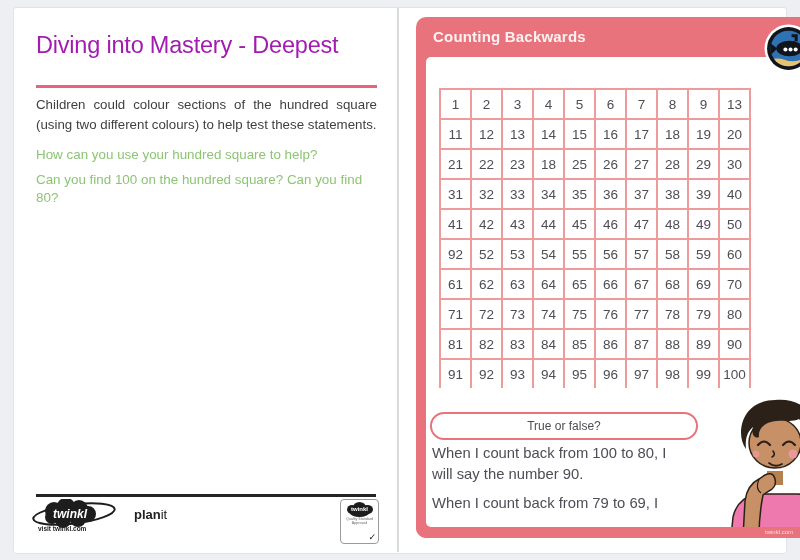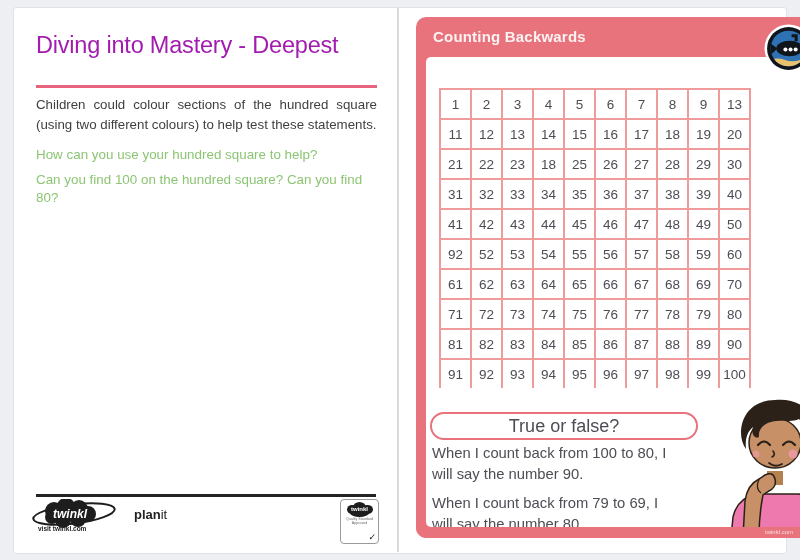--- a/index.html
+++ b/index.html
@@ -45,21 +45,21 @@
   .sub-badge{position:absolute;right:13px;top:7px;width:49px;height:49px;z-index:4;}
   .card{position:absolute;left:10px;top:40px;right:10px;bottom:11px;background:#ffffff;
         border-radius:5px;}
   .hundred-square{position:absolute;left:13px;top:31px;width:312px;height:300px;
         display:grid;grid-template-columns:repeat(10,1fr);grid-auto-rows:28px;gap:2px;
         background:#f09b9b;padding:2px;box-sizing:border-box;}
   .hundred-square .cell{background:#ffffff;display:flex;align-items:center;justify-content:center;
         font-size:13.5px;color:#4d4d55;}
   .tf-box{position:absolute;left:4px;top:355px;width:264px;height:24px;border:2px solid #e8737c;
         border-radius:14px;display:flex;align-items:center;justify-content:center;
-        font-size:18px;color:#4d4d55;background:#fff;}
+        font-size:12px;color:#4d4d55;background:#fff;}
   .statements{position:absolute;left:6px;top:386px;width:270px;}
   .statement{font-size:14.8px;line-height:21px;color:#4d4d55;margin-bottom:8px;}
   .boy{position:absolute;right:-3px;bottom:1px;width:104px;height:142px;z-index:2;}
   .bottom-strip{position:absolute;left:0;right:0;bottom:0;height:11px;background:#e8737c;
         border-radius:0 0 14px 14px;z-index:3;}
   .watermark{position:absolute;right:33px;top:2px;font-size:6px;color:rgba(255,255,255,0.75);}
 </style>
 </head>
 <body>
 
@@ -233,21 +233,20 @@
 
       <div class="tf-box">True or false?</div>
 
       <div class="statements">
         <div class="statement">
           <div>When I count back from 100 to 80, I</div>
           <div>will say the number 90.</div>
         </div>
         <div class="statement">
           <div>When I count back from 79 to 69, I</div>
-          <div>will say the number 80.</div>
         </div>
       </div>
     </div>
 
     <svg class="boy" viewBox="0 0 104 142">
 
       <path d="M6 142 L8 122 Q12 104 30 99 L74 99 Q94 104 98 122 L100 142 Z" fill="#ee79ae" stroke="#2b2118" stroke-width="1.5"></path>
 
       <rect x="42" y="76" width="16" height="14" fill="#b5824f"></rect>
 

